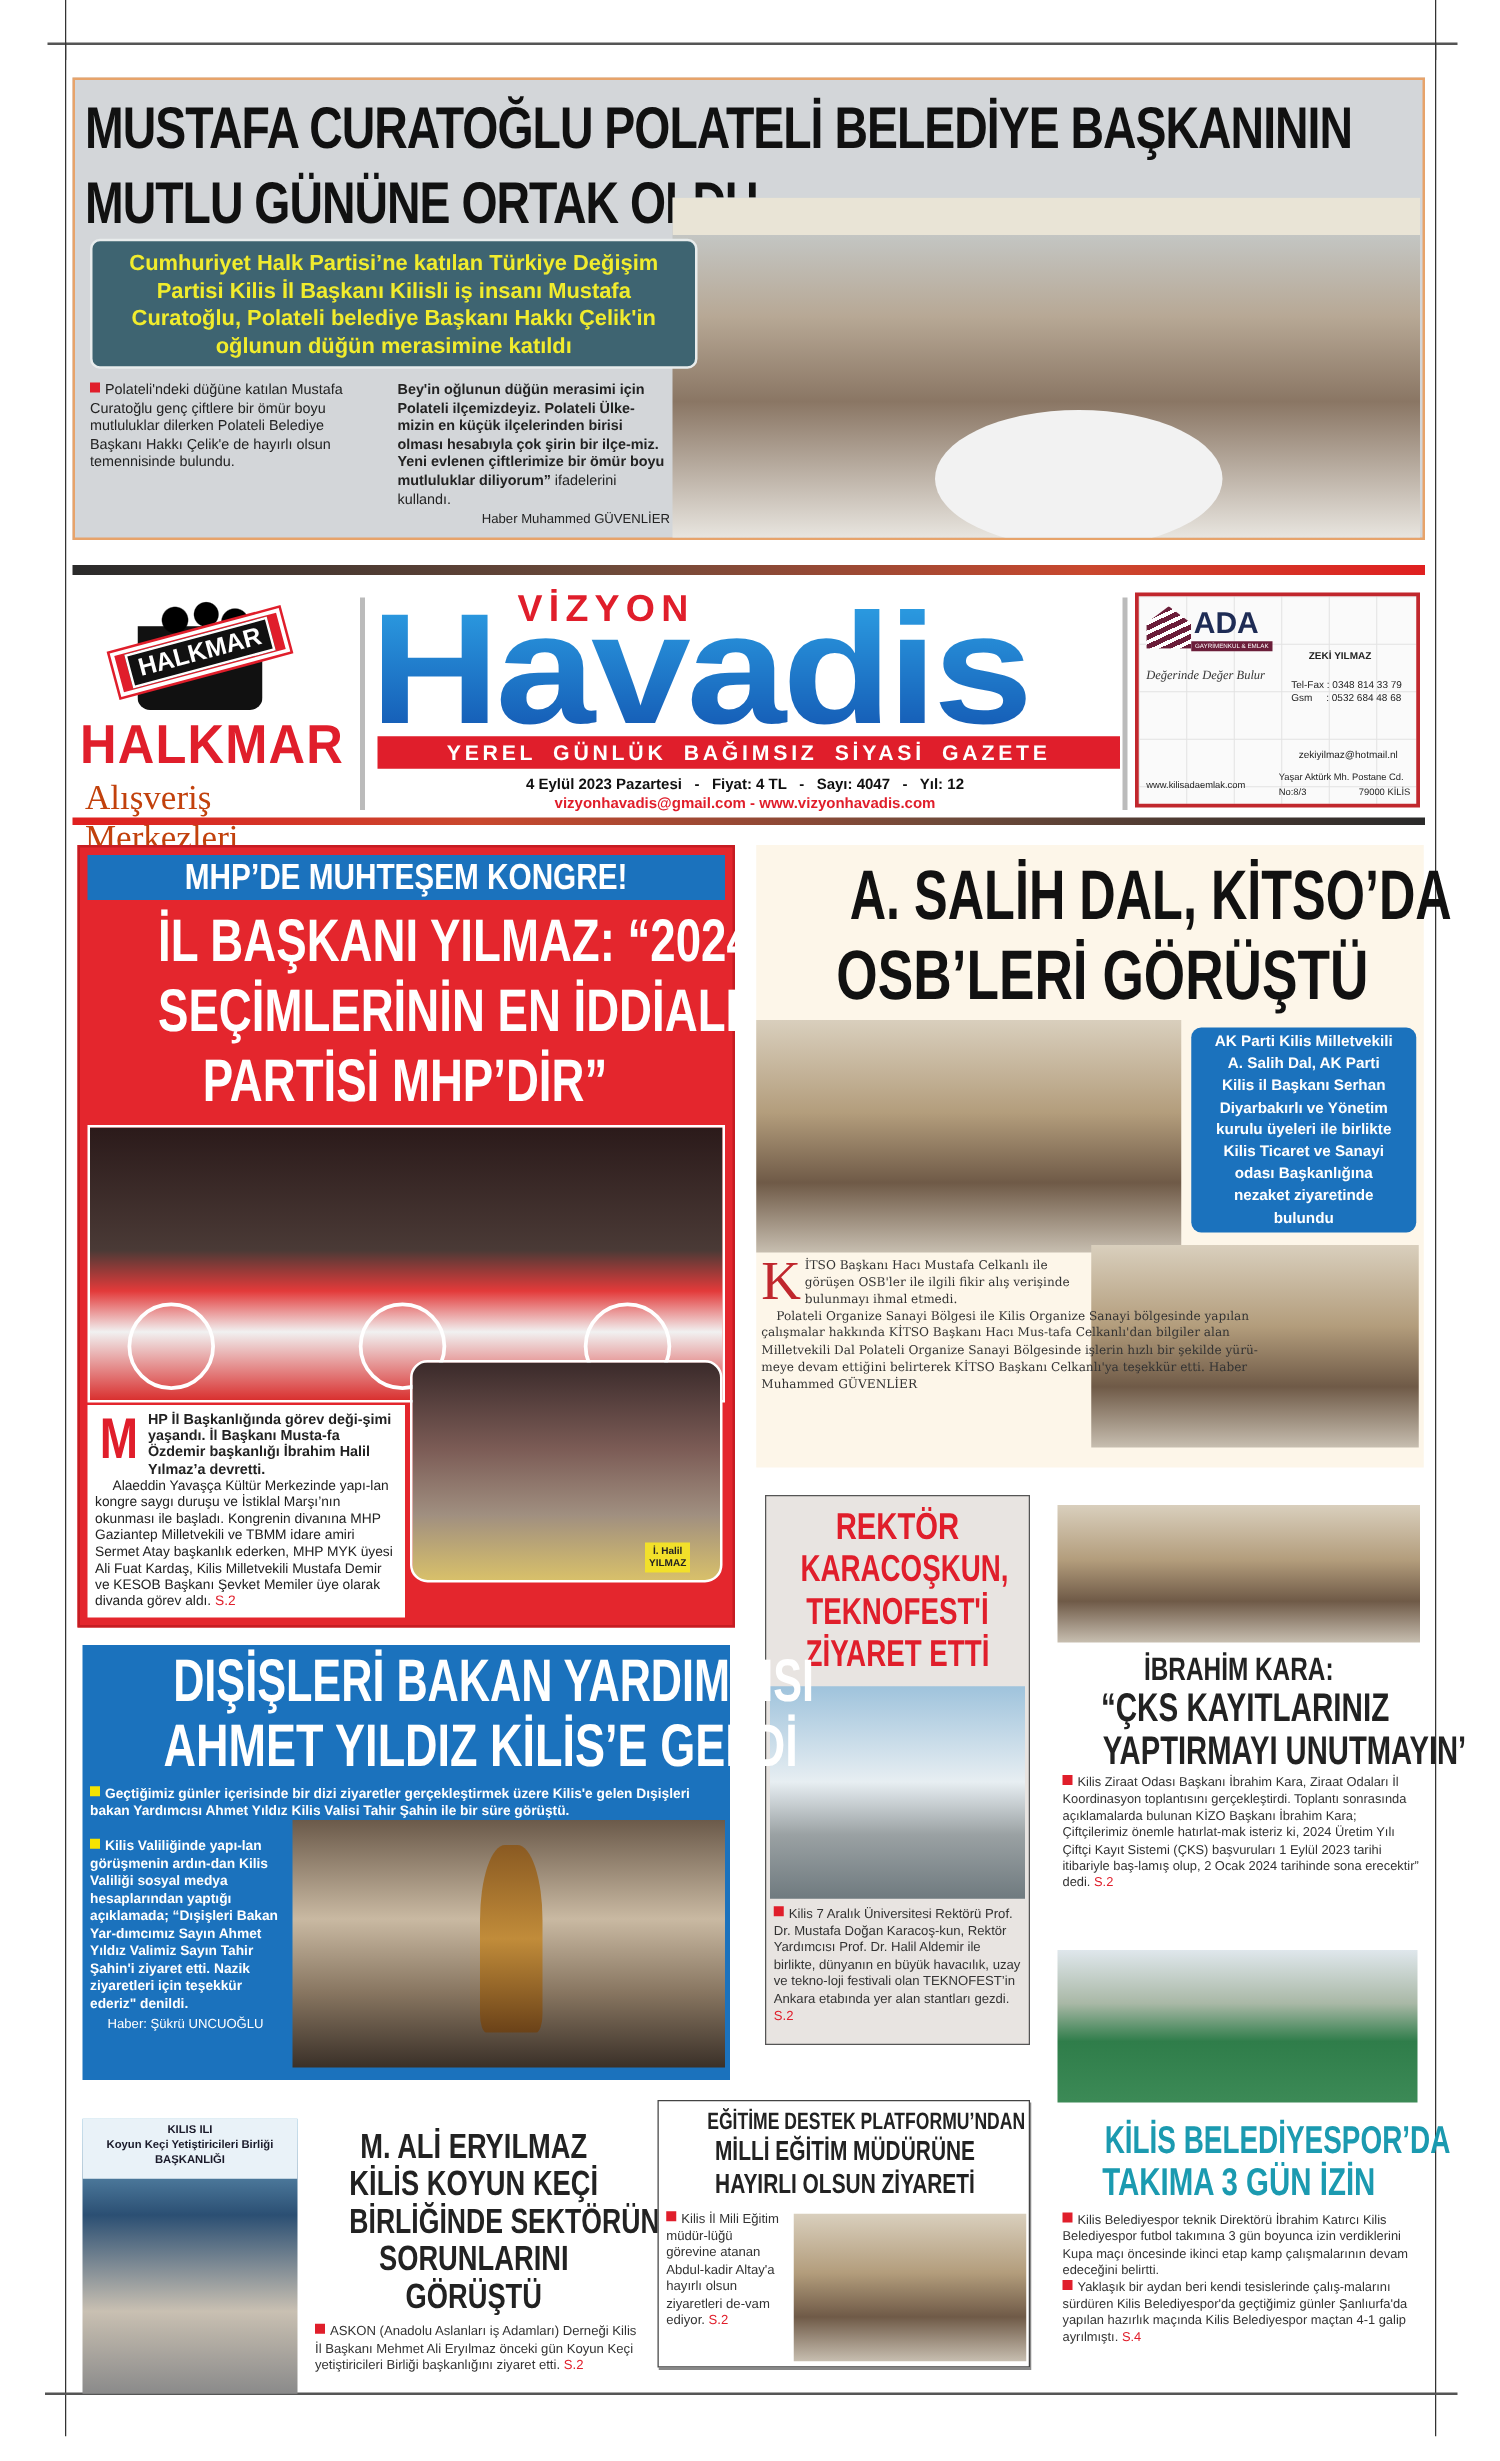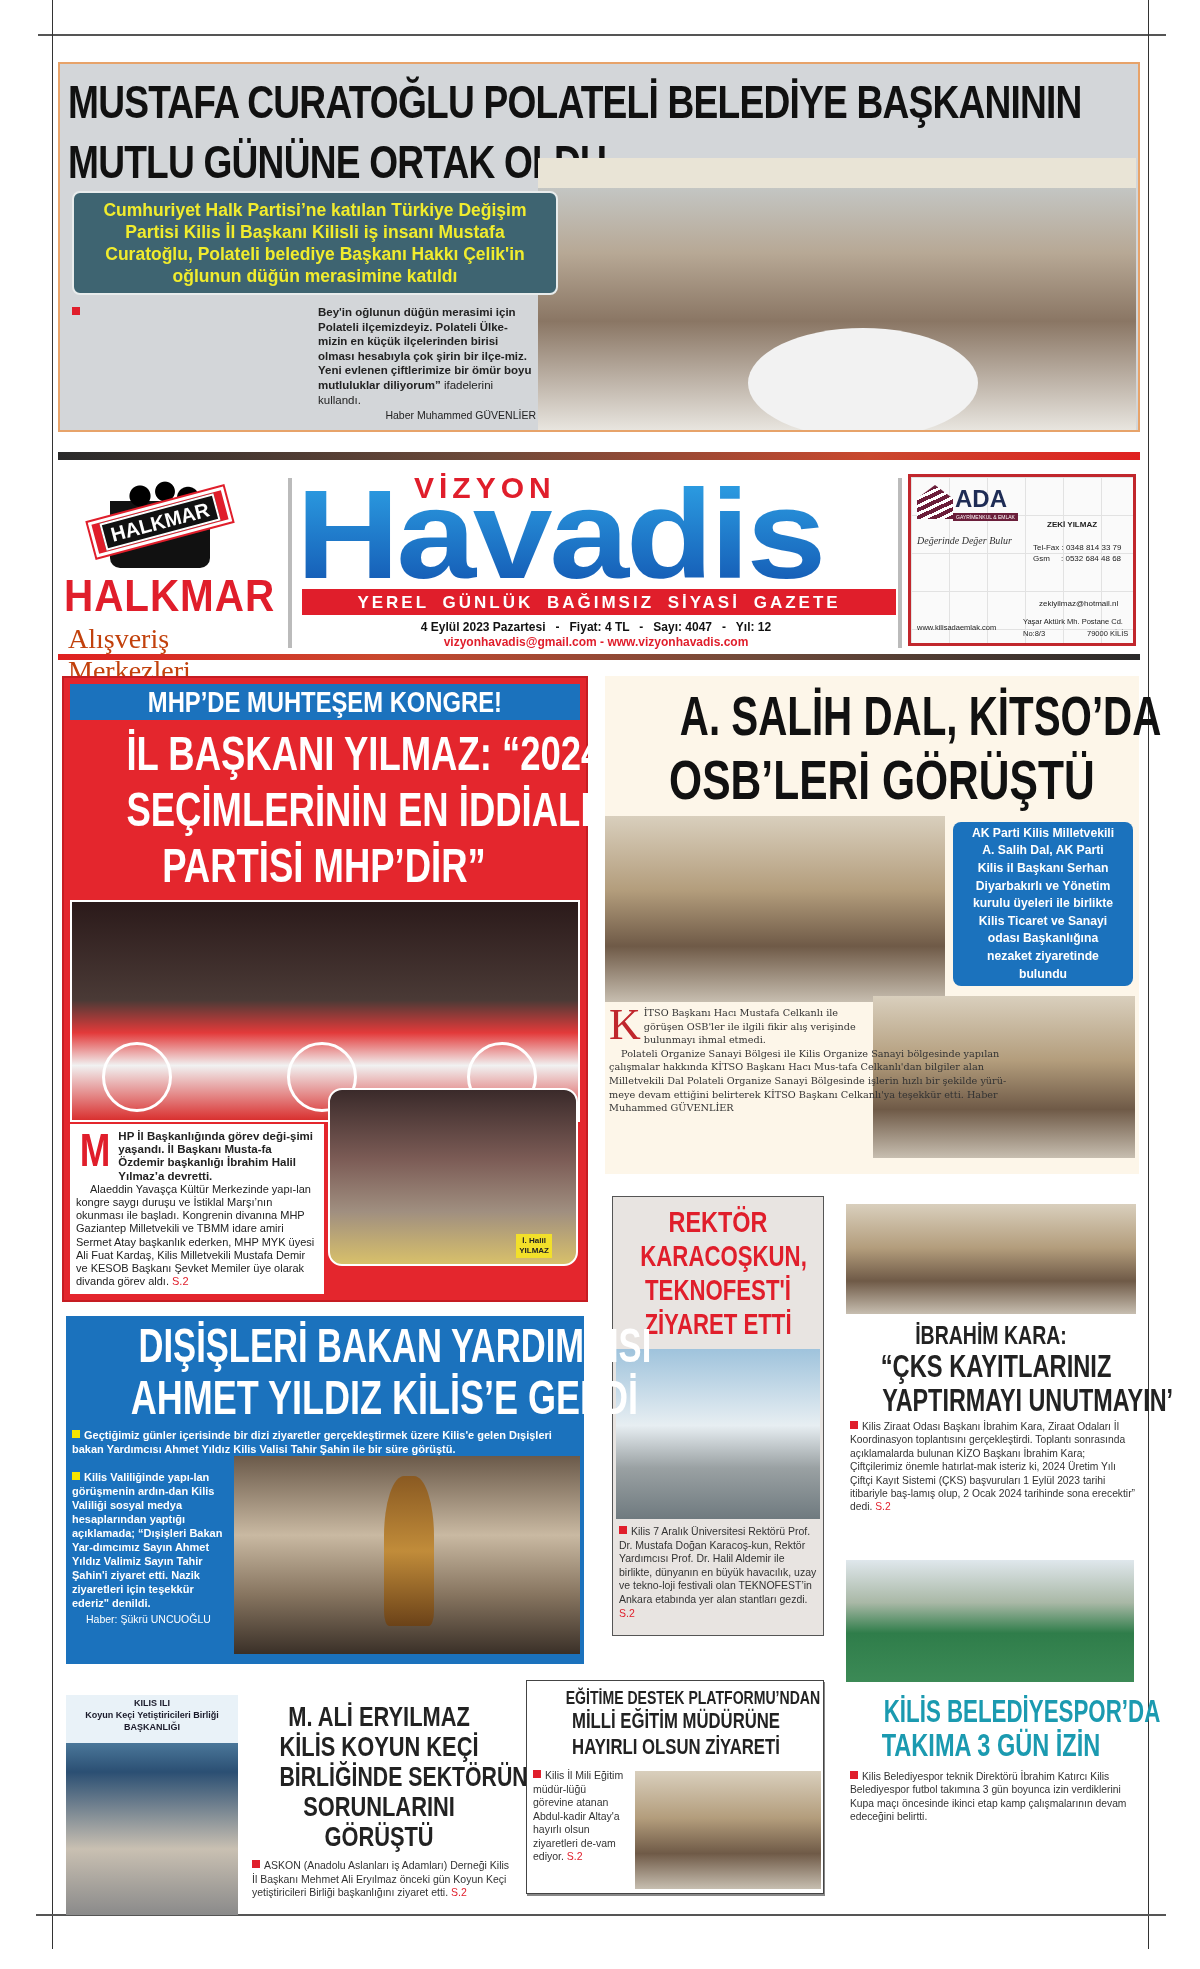--- a/index.html
+++ b/index.html
@@ -36,21 +36,21 @@
   <div class="abs hed" style="left:8px;top:14px;font-size:47px;color:#111;letter-spacing:-1px;transform:scaleX(0.79);transform-origin:left top;">MUSTAFA CURATOĞLU POLATELİ BELEDİYE BAŞKANININ</div>
   <div class="abs hed" style="left:8px;top:74px;font-size:47px;color:#111;letter-spacing:-1px;transform:scaleX(0.79);transform-origin:left top;">MUTLU GÜNÜNE ORTAK OLDU</div>
   <div class="photo ph-people" style="left:478px;top:94px;width:598px;height:272px;">
     <div class="abs" style="left:0;top:0;width:100%;height:30px;background:#e9e4d6;"></div>
     <div class="abs" style="left:210px;top:170px;width:230px;height:110px;border-radius:50%;background:#f2f2f2;"></div>
   </div>
   <div class="abs" style="left:12px;top:127px;width:486px;height:104px;background:#3e6471;border:2px solid #e8ecec;border-radius:8px;padding:6px 16px;">
     <div style="color:#f1ec2d;font-size:17.5px;line-height:22px;font-weight:700;text-align:center;">Cumhuriyet Halk Partisi’ne katılan Türkiye Değişim Partisi Kilis İl Başkanı Kilisli iş insanı Mustafa Curatoğlu, Polateli belediye Başkanı Hakkı Çelik'in oğlunun düğün merasimine katıldı</div>
   </div>
   <div class="abs body-text" style="left:12px;top:241px;width:232px;color:#222;">
-    <p><span class="sq"></span></p>
+    <p><span class="sq"></span><span>Polateli'ndeki düğüne katılan Mustafa Curatoğlu genç çiftlere bir ömür boyu mutluluklar dilerken Polateli Belediye Başkanı Hakkı Çelik'e de hayırlı olsun temennisinde bulundu.</span></p>
   </div>
   <div class="abs body-text" style="left:258px;top:241px;width:218px;color:#222;">
     <p><b>Bey'in oğlunun düğün merasimi için Polateli ilçemizdeyiz. Polateli Ülke-mizin en küçük ilçelerinden birisi olması hesabıyla çok şirin bir ilçe-miz. Yeni evlenen çiftlerimize bir ömür boyu mutluluklar diliyorum”</b><span> ifadelerini kullandı.</span></p>
     <p style="text-align:right;font-size:10.5px;margin-top:1px;">Haber Muhammed GÜVENLİER</p>
   </div>
 </section>
 
 <div class="abs" style="left:58px;top:452px;width:1082px;height:8px;background:linear-gradient(90deg,#2a2a2a 0%,#6e4a3a 40%,#c9482e 75%,#e02020 100%);"></div>
 
 <div class="abs" style="left:60px;top:470px;width:220px;height:180px;">
@@ -196,14 +196,15 @@
   </div>
   <div class="photo ph-office" style="left:108px;top:90px;width:186px;height:118px;"></div>
 </section>
 
 <section class="abs" style="left:842px;top:1556px;width:298px;height:350px;">
   <div class="photo ph-field" style="left:4px;top:4px;width:288px;height:122px;"></div>
   <div class="abs hed" style="left:0;width:298px;top:140px;text-align:center;font-size:31px;color:#1b9ab0;transform:scaleX(0.72);transform-origin:center top;">KİLİS BELEDİYESPOR’DA</div>
   <div class="abs hed" style="left:0;width:298px;top:174px;text-align:center;font-size:31px;color:#1b9ab0;transform:scaleX(0.76);transform-origin:center top;">TAKIMA 3 GÜN İZİN</div>
   <div class="abs" style="left:8px;top:214px;width:288px;font-size:10.3px;line-height:13.4px;color:#333;">
     <p><span class="sq"></span><span>Kilis Belediyespor teknik Direktörü İbrahim Katırcı Kilis Belediyespor futbol takımına 3 gün boyunca izin verdiklerini Kupa maçı öncesinde ikinci etap kamp çalışmalarının devam edeceğini belirtti.</span></p>
+    <p><span class="sq"></span><span>Yaklaşık bir aydan beri kendi tesislerinde çalış-malarını sürdüren Kilis Belediyespor'da geçtiğimiz günler Şanlıurfa'da yapılan hazırlık maçında Kilis Belediyespor maçtan 4-1 galip ayrılmıştı.</span> <span class="ref">S.4</span></p>
   </div>
 </section>
 
 </body></html>

